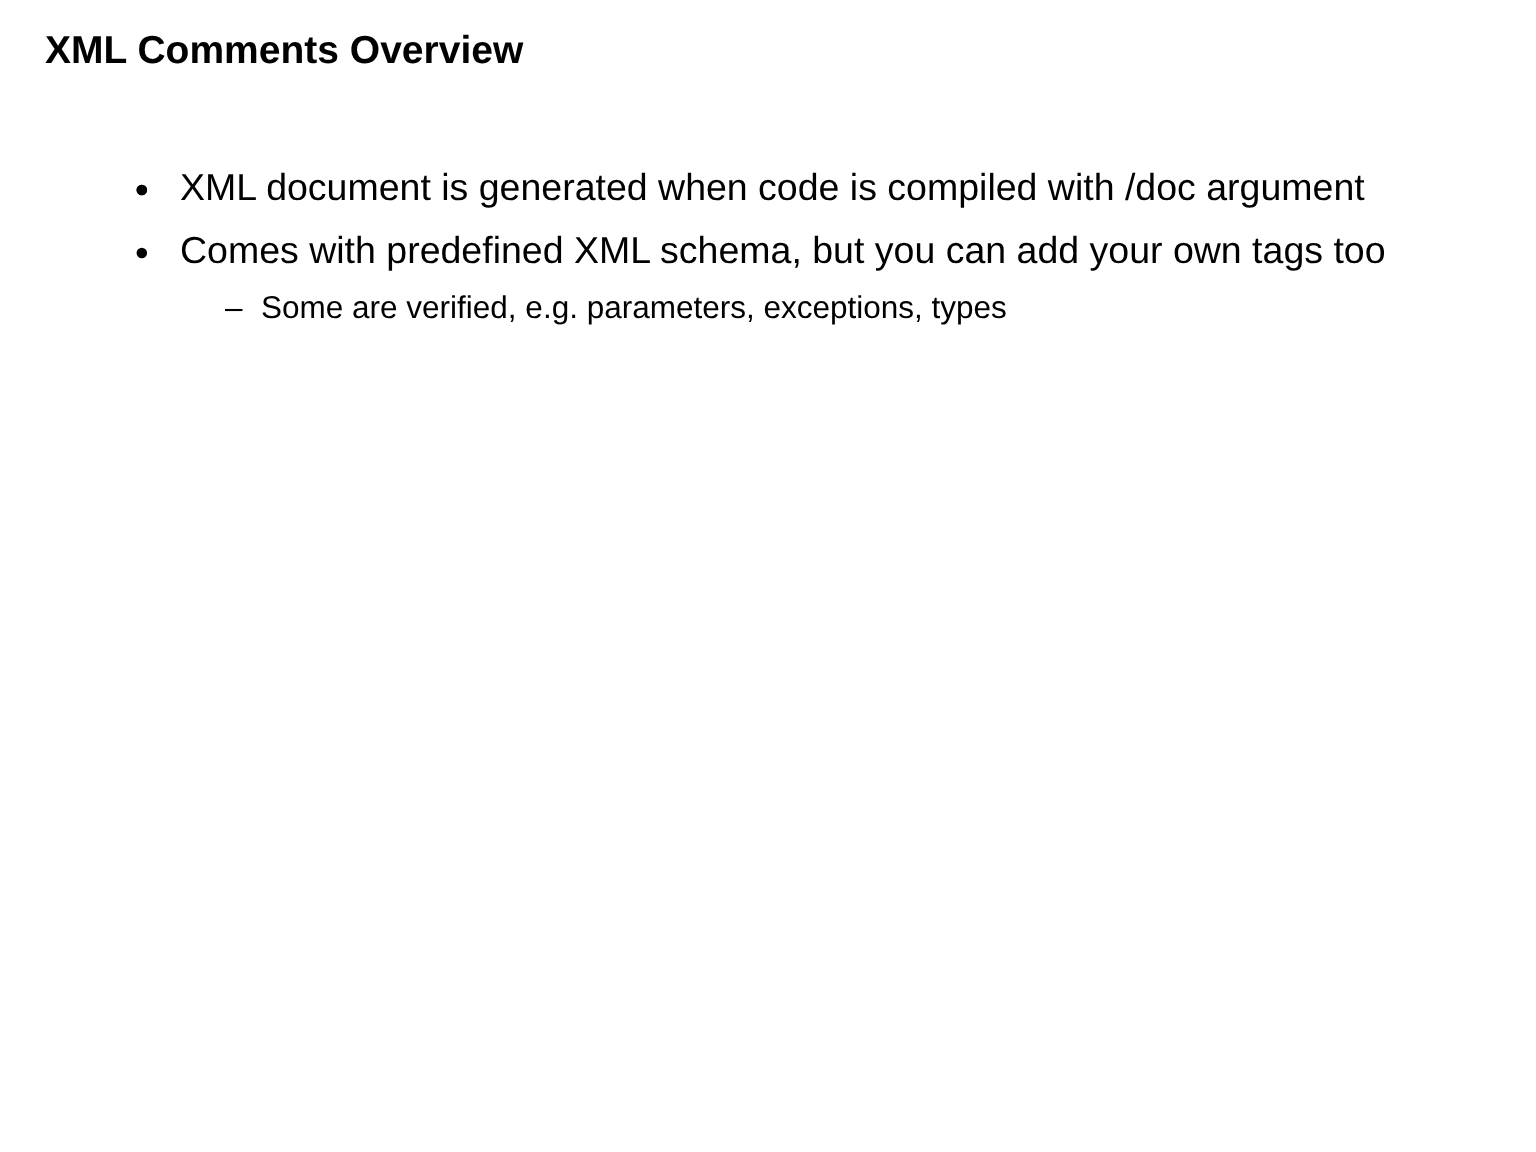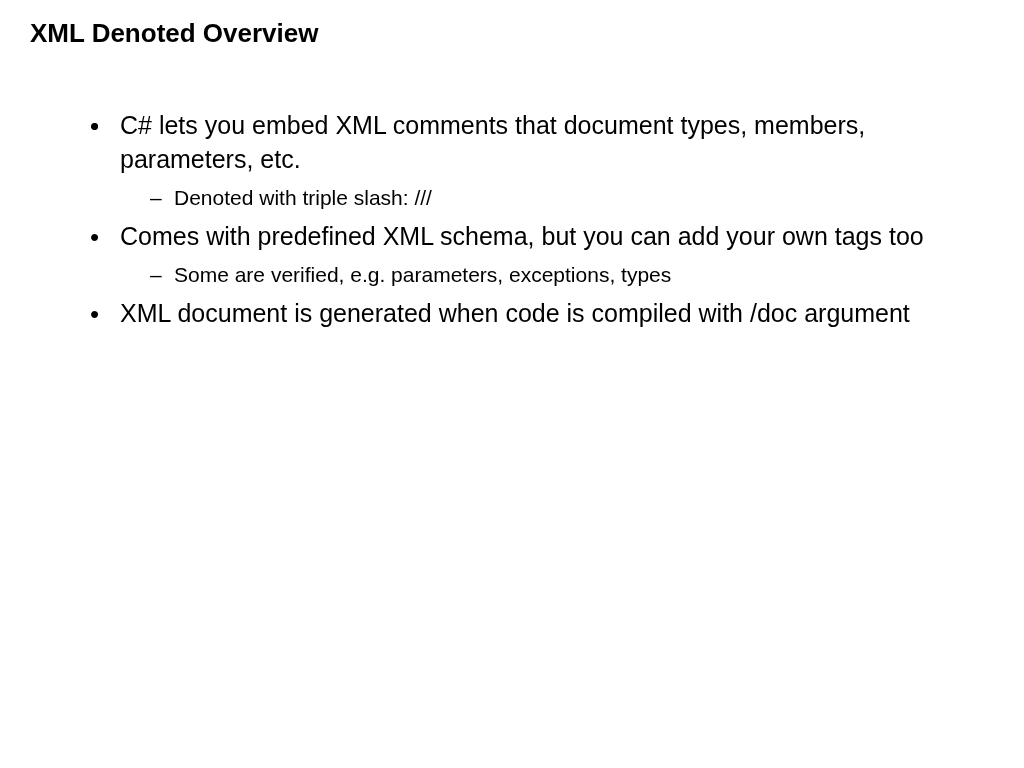--- a/index.html
+++ b/index.html
@@ -57,37 +57,29 @@
       top: 0;
       font-size: 21px;
     }
     .line-break {
       display: block;
     }
   </style>
 </head>
 <body>
 
-<h1 class="slide-title">XML Denoted Overview</h1>
+<h1 class="slide-title">XML Comments Overview</h1>
 
 <ul class="main-list">
   <li>
   </li>
   <li>
-    <span>C# lets you embed XML comments that document types, members, parameters, etc.</span>
-    <ul class="sub-list">
-      <li>
-        <span>Denoted with triple slash: ///</span>
-      </li>
-    </ul>
+    <span>XML document is generated when code is compiled with /doc argument</span>
   </li>
   <li>
     <span>Comes with predefined XML schema, but you can add your own tags too</span>
     <ul class="sub-list">
       <li>
         <span>Some are verified, e.g. parameters, exceptions, types</span>
       </li>
     </ul>
   </li>
-  <li>
-    <span>XML document is generated when code is compiled with /doc argument</span>
-  </li>
 </ul>
 
 </body></html>

